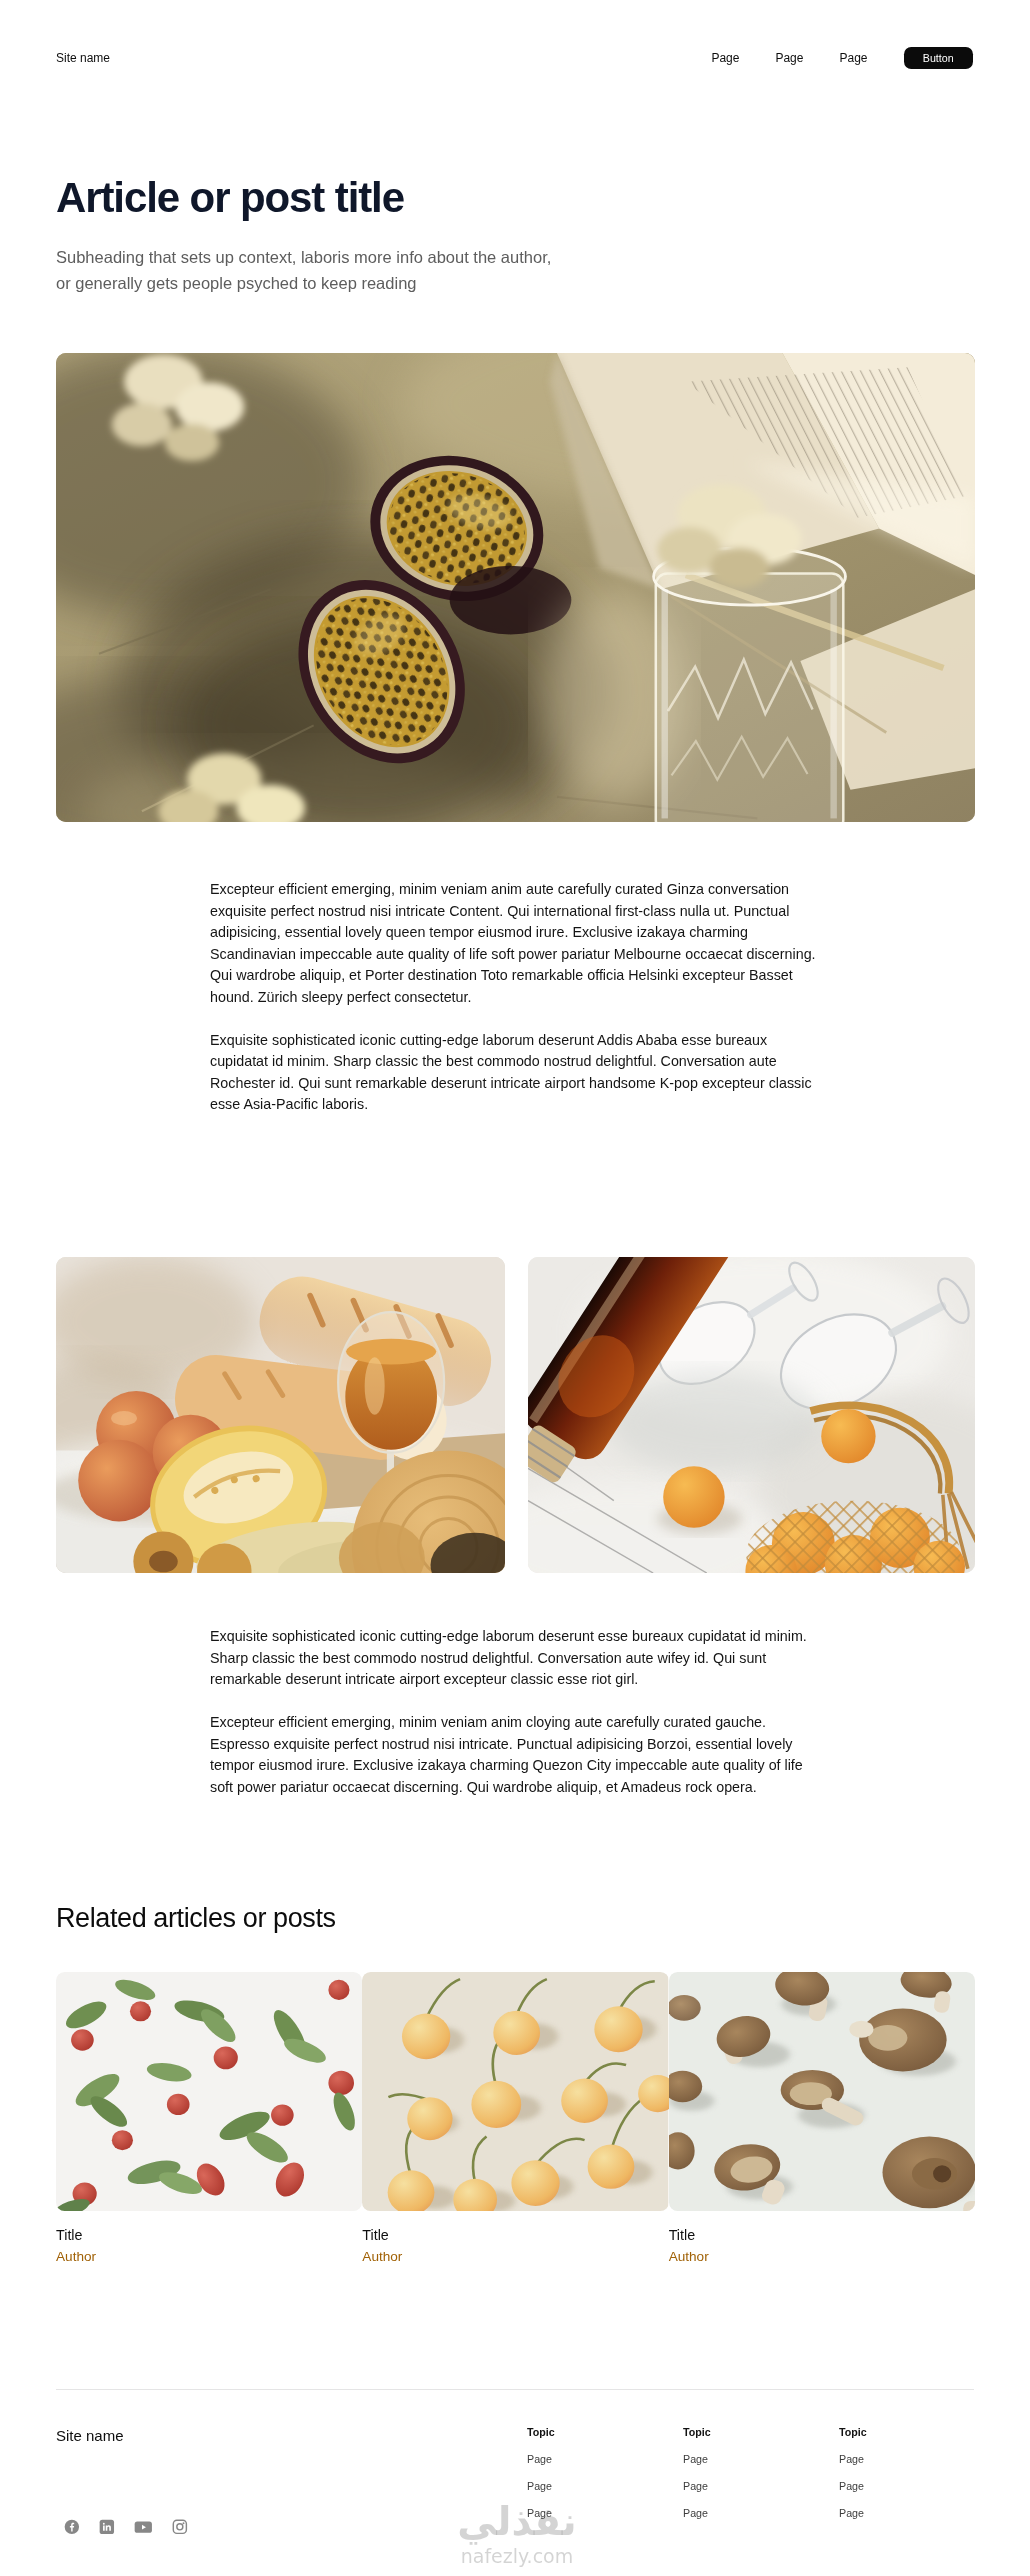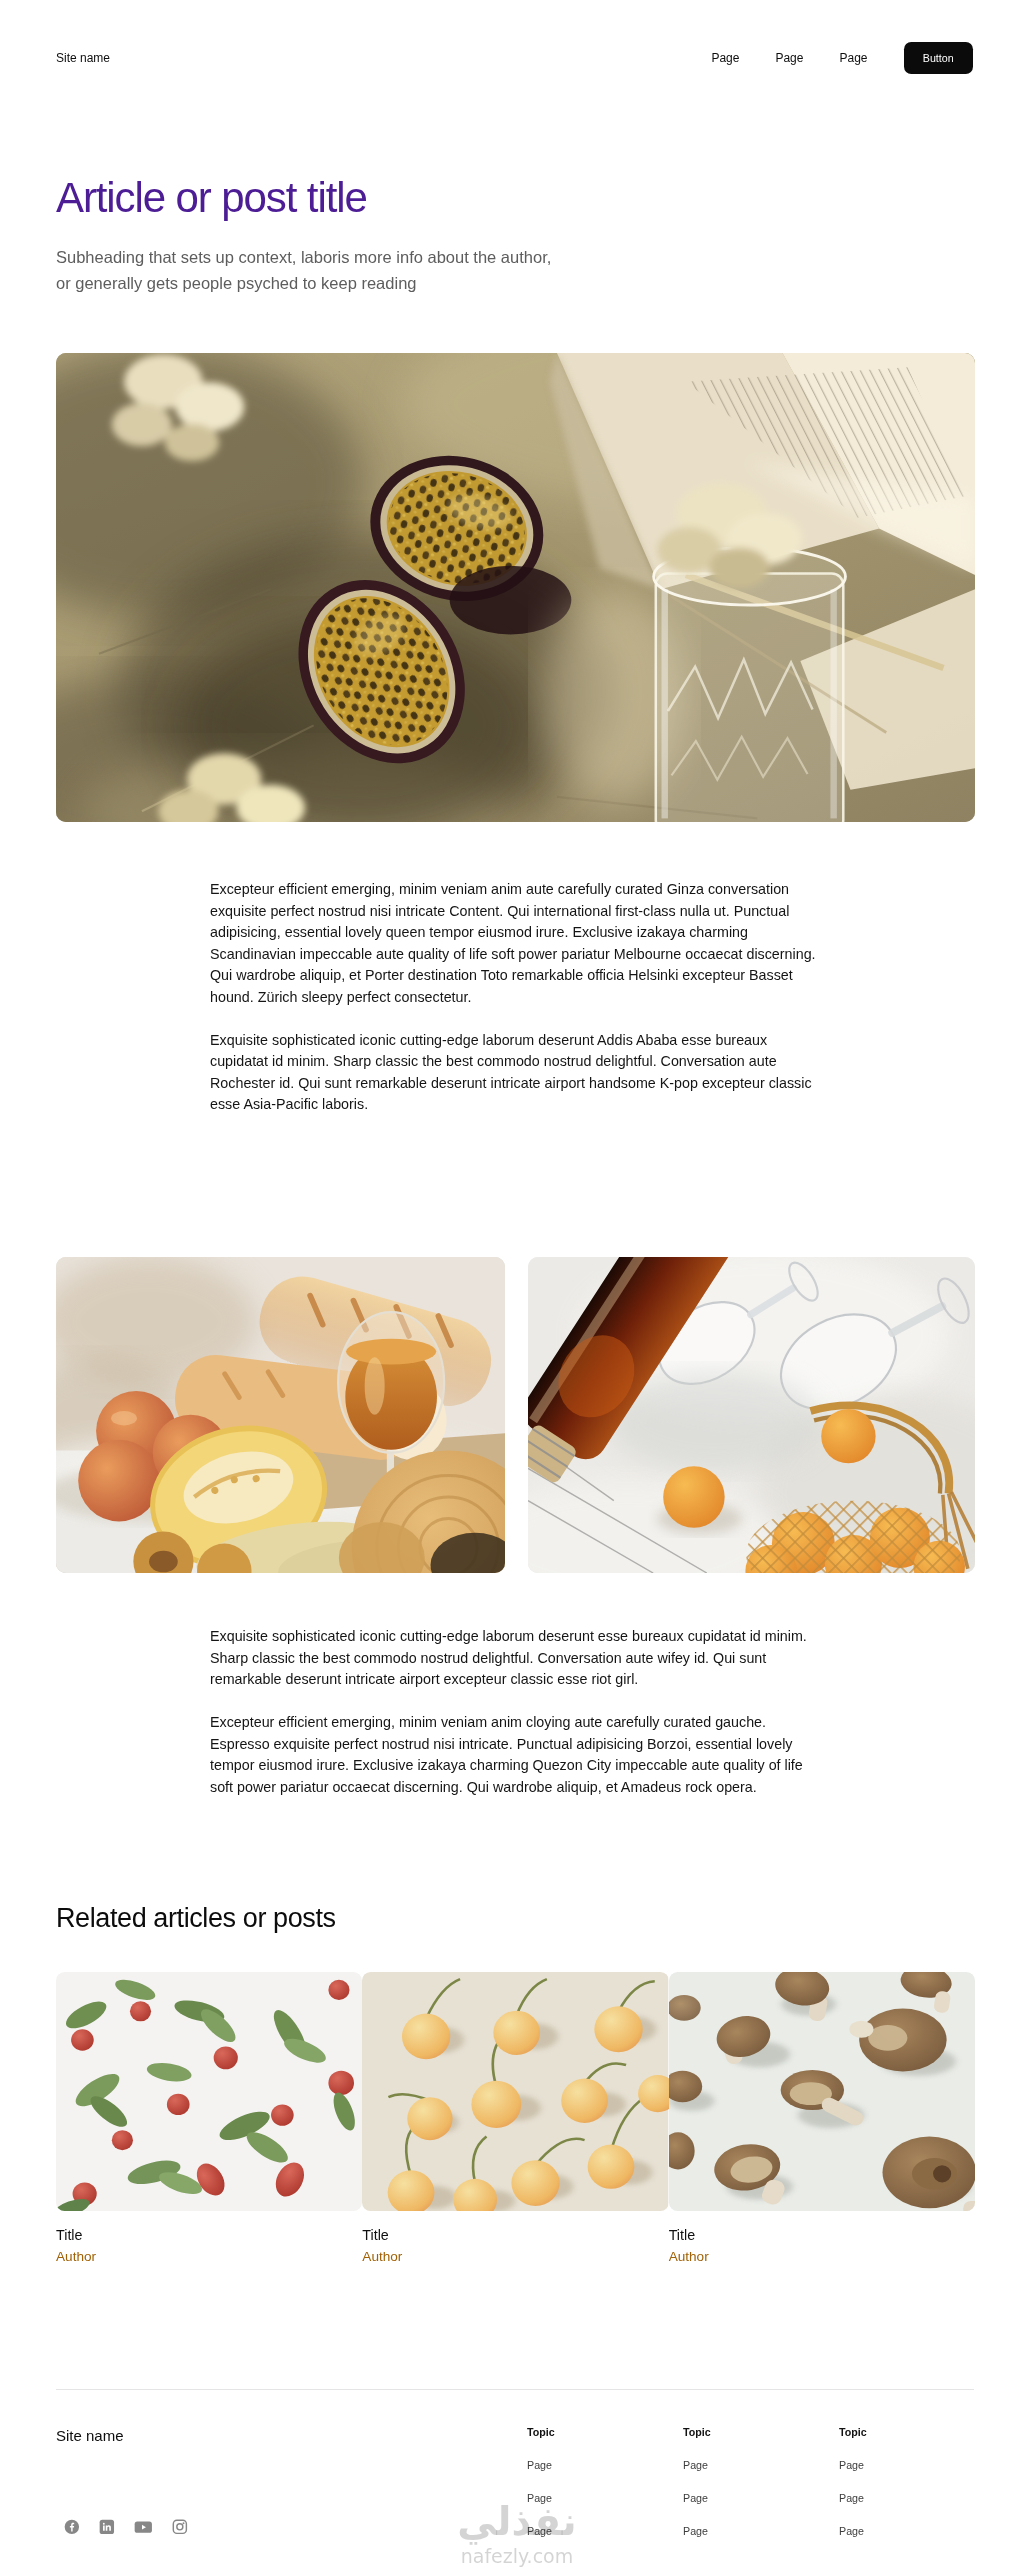--- a/index.html
+++ b/index.html
@@ -7,26 +7,26 @@
   .page {
     position:relative; width:1030px; height:2576px; overflow:hidden; background:#fff;
     font-family:"Liberation Sans","DejaVu Sans",sans-serif; color:#111;padding-left:30px;
   }
   
   .header { position:absolute; left:56px; right:57px; top:39px; height:38px;
             display:flex; align-items:center; justify-content:space-between; }
   .site-name { font-size:12px; font-weight:500; color:#0e0e0e; }
   .nav { display:flex; align-items:center; gap:36px; }
   .nav-link { font-size:12px; color:#0e0e0e; cursor:pointer; }
-  .cta-btn { background:#0b0b0b; color:#fff; font-size:10.7px; height:32px; padding:0 19.3px;
+  .cta-btn { background:#0b0b0b; color:#fff; font-size:10.7px; height:22px; padding:0 19.3px;
              border:none; border-radius:7.2px; display:flex; align-items:center; cursor:pointer;
              font-family:inherit; }
   
-  .title { position:absolute; left:56px; top:174px; font-size:42px; font-weight:400;
-           letter-spacing:-1.1px; color:#4c1d95; }
+  .title { position:absolute; left:56px; top:174px; font-size:42px; font-weight:700;
+           letter-spacing:-1.1px; color:#0f172a; }
   .subheading { position:absolute; left:56px; top:244px; width:505px;
                 font-size:16.5px; line-height:26px; color:#5d5d5d; }
   
   .hero { position:absolute; left:56px; top:353px; width:919px; height:469px;
           border-radius:10px; overflow:hidden; background:#a79a72; }
   .dual { position:absolute; left:56px; top:1257px; width:919px; height:316px;
           display:flex; gap:23px; }
   .dual .ph { height:316px; border-radius:10px; overflow:hidden; }
   .ph-left { width:449px; background:#e6e1d8; }
   .ph-right { width:447px; background:#eceae6; }
@@ -41,21 +41,21 @@
   .cards { position:absolute; left:56px; top:1972px; width:919px; display:flex; }
   .card { flex:1; cursor:pointer; }
   .card-img { height:239px; border-radius:8.6px; overflow:hidden; }
   .card-title { margin-top:15.7px; font-size:14.3px; font-weight:500; color:#101010; }
   .card-author { margin-top:6.4px; font-size:13.6px; color:#a16207; }
   
   .footer-divider { position:absolute; left:56px; right:56px; top:2389px; height:0.7px; background:#e5e5e5; }
   .footer-site { position:absolute; left:56px; top:2427px; font-size:15px; font-weight:500; color:#0e0e0e; }
   .social { position:absolute; left:64px; top:2519px; display:flex; gap:19.3px; align-items:center; }
   .social span { display:inline-flex; cursor:pointer; }
-  .fcol { position:absolute; top:2426px; display:flex; flex-direction:column; gap:20px; width:114px; }
+  .fcol { position:absolute; top:2426px; display:flex; flex-direction:column; gap:14px; width:114px; }
   .fcol-1 { left:527px; } .fcol-2 { left:683px; } .fcol-3 { left:839px; }
   .fcol .topic { font-size:10.7px; font-weight:700; color:#121212; line-height:13px; }
   .fcol .flink { font-size:10.7px; color:#3d3d3d; line-height:13px; cursor:pointer; }
   
   .watermark { position:absolute; left:451px; top:2499px; width:132px; text-align:center;
                z-index:5; pointer-events:none; color:rgba(60,60,60,0.22); }
   .watermark .ar { font-family:"DejaVu Sans",sans-serif; font-size:39px; font-weight:700; line-height:46px; }
   .watermark .dom { font-family:"DejaVu Sans",sans-serif; font-size:19px; line-height:23px;text-align:center; }
 </style>
 </head>

